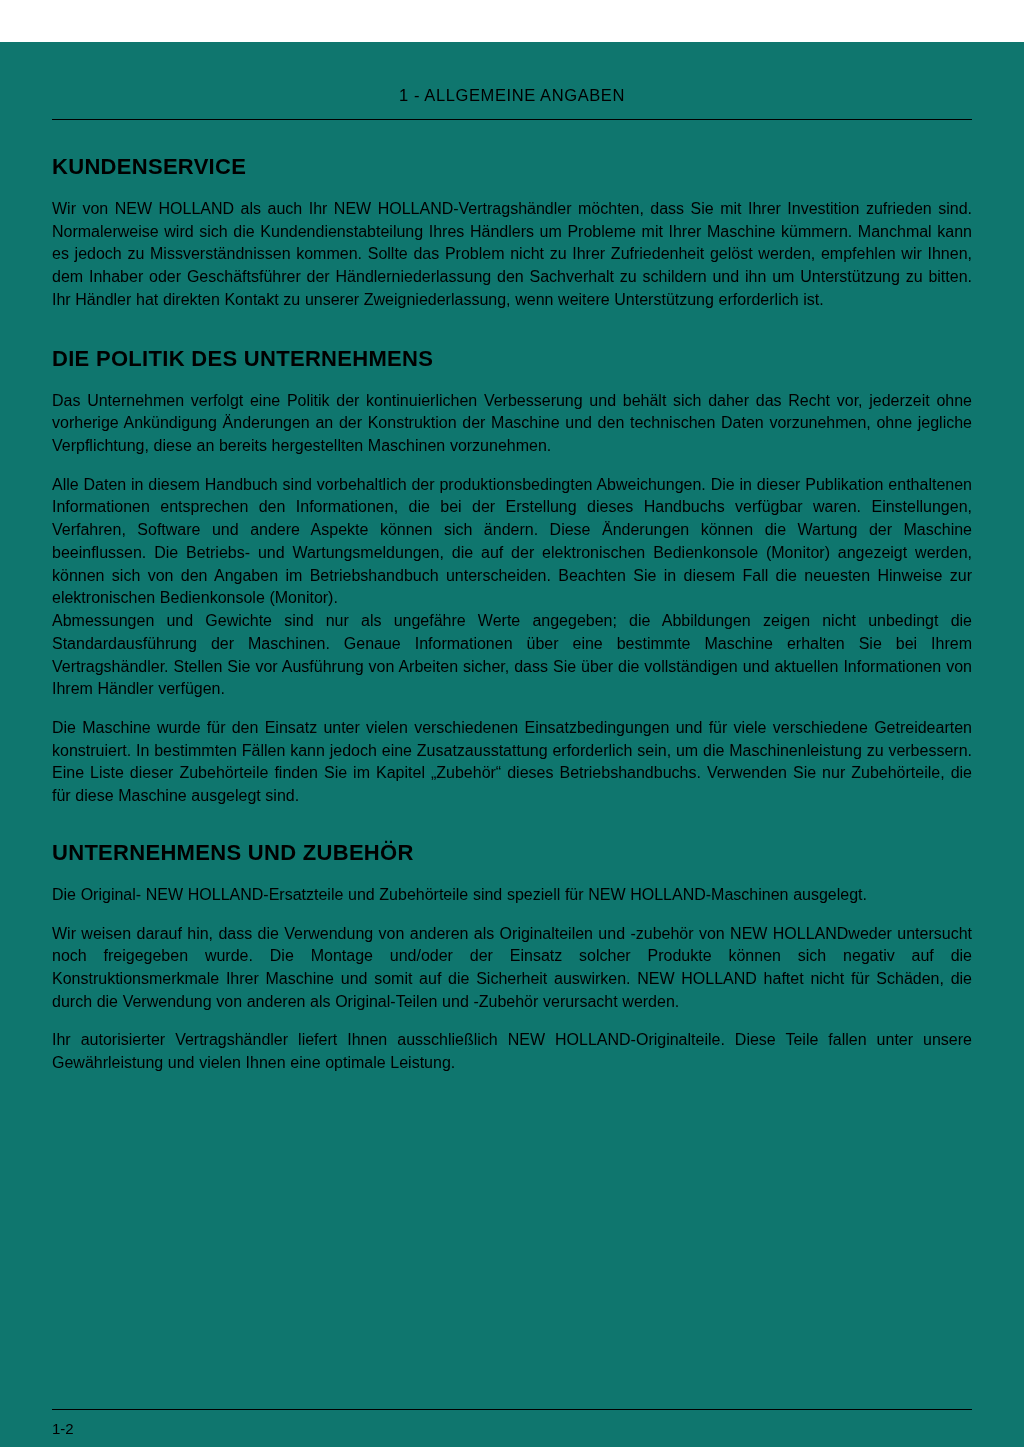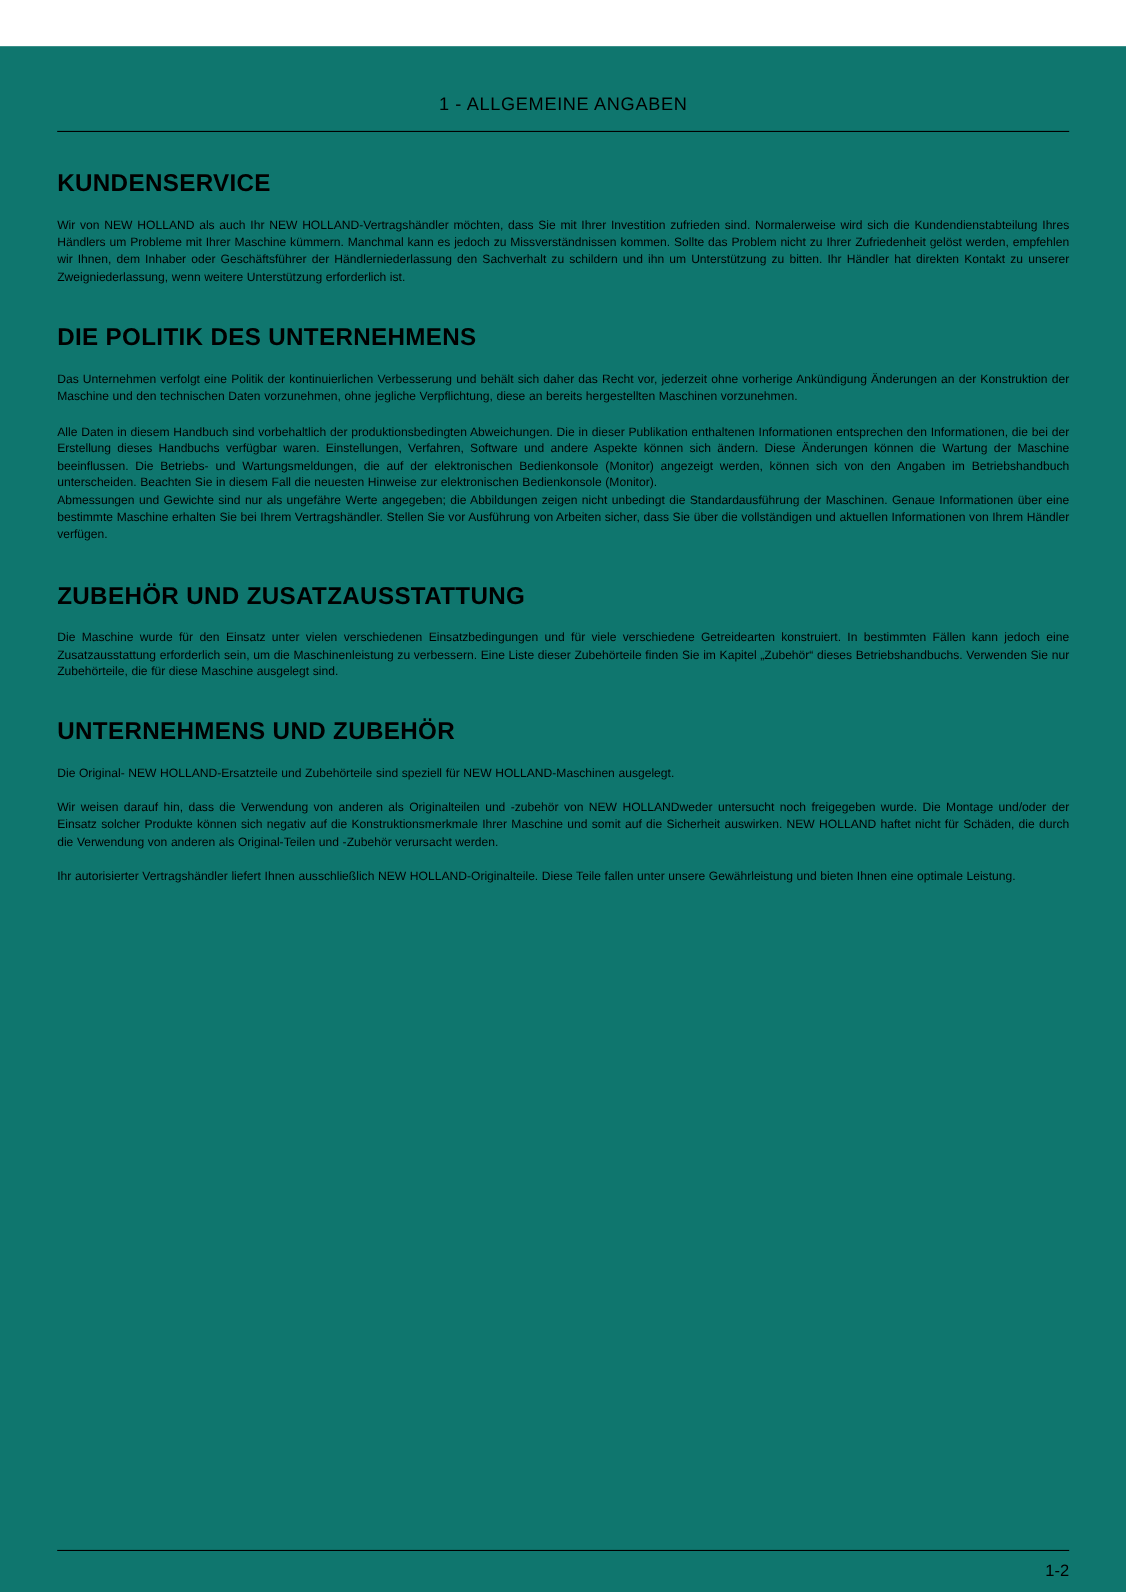--- a/index.html
+++ b/index.html
@@ -38,41 +38,41 @@
   h2.section {
     font-size: 22px;
     font-weight: bold;
     letter-spacing: 0.3px;
     margin: 34px 0 18px 0;
   }
   h2.section.tight {
     margin-top: 32px;
   }
   p.body {
-    font-size: 11px;
+    font-size: 16px;
     line-height: 1.42;
     text-align: justify;
     margin: 0 0 16px 0;
     word-spacing: 0.2px;
   }
   p.body.nogap {
     margin-bottom: 0;
   }
   .footer {
     position: absolute;
     left: 52px;
     right: 52px;
     bottom: 52px;
   }
   .footer .rule {
     border-top: 1.6px solid #000;
     margin-bottom: 10px;
   }
   .page-number {
-    text-align: right;
+    text-align: left;
     font-size: 15px;
   }
 </style>
 </head>
 <body>
 
 <div class="page">
 
   <div class="content">
 
@@ -82,27 +82,26 @@
     </div>
 
     <h2 class="section">KUNDENSERVICE</h2>
     <p class="body">Wir von NEW HOLLAND als auch Ihr NEW HOLLAND-Vertragshändler möchten, dass Sie mit Ihrer Investition zufrieden sind. Normalerweise wird sich die Kundendienstabteilung Ihres Händlers um Probleme mit Ihrer Maschine kümmern. Manchmal kann es jedoch zu Missverständnissen kommen. Sollte das Problem nicht zu Ihrer Zufriedenheit gelöst werden, empfehlen wir Ihnen, dem Inhaber oder Geschäftsführer der Händlerniederlassung den Sachverhalt zu schildern und ihn um Unterstützung zu bitten. Ihr Händler hat direkten Kontakt zu unserer Zweigniederlassung, wenn weitere Unterstützung erforderlich ist.</p>
 
     <h2 class="section">DIE POLITIK DES UNTERNEHMENS</h2>
     <p class="body">Das Unternehmen verfolgt eine Politik der kontinuierlichen Verbesserung und behält sich daher das Recht vor, jederzeit ohne vorherige Ankündigung Änderungen an der Konstruktion der Maschine und den technischen Daten vorzunehmen, ohne jegliche Verpflichtung, diese an bereits hergestellten Maschinen vorzunehmen.</p>
     <p class="body nogap">Alle Daten in diesem Handbuch sind vorbehaltlich der produktionsbedingten Abweichungen. Die in dieser Publikation enthaltenen Informationen entsprechen den Informationen, die bei der Erstellung dieses Handbuchs verfügbar waren. Einstellungen, Verfahren, Software und andere Aspekte können sich ändern. Diese Änderungen können die Wartung der Maschine beeinflussen. Die Betriebs- und Wartungsmeldungen, die auf der elektronischen Bedienkonsole (Monitor) angezeigt werden, können sich von den Angaben im Betriebshandbuch unterscheiden. Beachten Sie in diesem Fall die neuesten Hinweise zur elektronischen Bedienkonsole (Monitor).</p>
     <p class="body">Abmessungen und Gewichte sind nur als ungefähre Werte angegeben; die Abbildungen zeigen nicht unbedingt die Standardausführung der Maschinen. Genaue Informationen über eine bestimmte Maschine erhalten Sie bei Ihrem Vertragshändler. Stellen Sie vor Ausführung von Arbeiten sicher, dass Sie über die vollständigen und aktuellen Informationen von Ihrem Händler verfügen.</p>
 
-    <h2 class="section">ZUBEHÖR UND ZUSATZAUSSTATTUNG</h2>
     <p class="body">Die Maschine wurde für den Einsatz unter vielen verschiedenen Einsatzbedingungen und für viele verschiedene Getreidearten konstruiert. In bestimmten Fällen kann jedoch eine Zusatzausstattung erforderlich sein, um die Maschinenleistung zu verbessern. Eine Liste dieser Zubehörteile finden Sie im Kapitel „Zubehör“ dieses Betriebshandbuchs. Verwenden Sie nur Zubehörteile, die für diese Maschine ausgelegt sind.</p>
 
     <h2 class="section tight">UNTERNEHMENS UND ZUBEHÖR</h2>
     <p class="body">Die Original- NEW HOLLAND-Ersatzteile und Zubehörteile sind speziell für NEW HOLLAND-Maschinen ausgelegt.</p>
     <p class="body">Wir weisen darauf hin, dass die Verwendung von anderen als Originalteilen und -zubehör von NEW HOLLANDweder untersucht noch freigegeben wurde. Die Montage und/oder der Einsatz solcher Produkte können sich negativ auf die Konstruktionsmerkmale Ihrer Maschine und somit auf die Sicherheit auswirken. NEW HOLLAND haftet nicht für Schäden, die durch die Verwendung von anderen als Original-Teilen und -Zubehör verursacht werden.</p>
-    <p class="body">Ihr autorisierter Vertragshändler liefert Ihnen ausschließlich NEW HOLLAND-Originalteile. Diese Teile fallen unter unsere Gewährleistung und bieten Ihnen eine optimale Leistung.</p>
+    <p class="body">Ihr autorisierter Vertragshändler liefert Ihnen ausschließlich NEW HOLLAND-Originalteile. Diese Teile fallen unter unsere Gewährleistung und vielen Ihnen eine optimale Leistung.</p>
 
   </div>
 
   <div class="footer">
     <hr class="rule">
     <div class="page-number">1-2</div>
   </div>
 
 </div>
 

